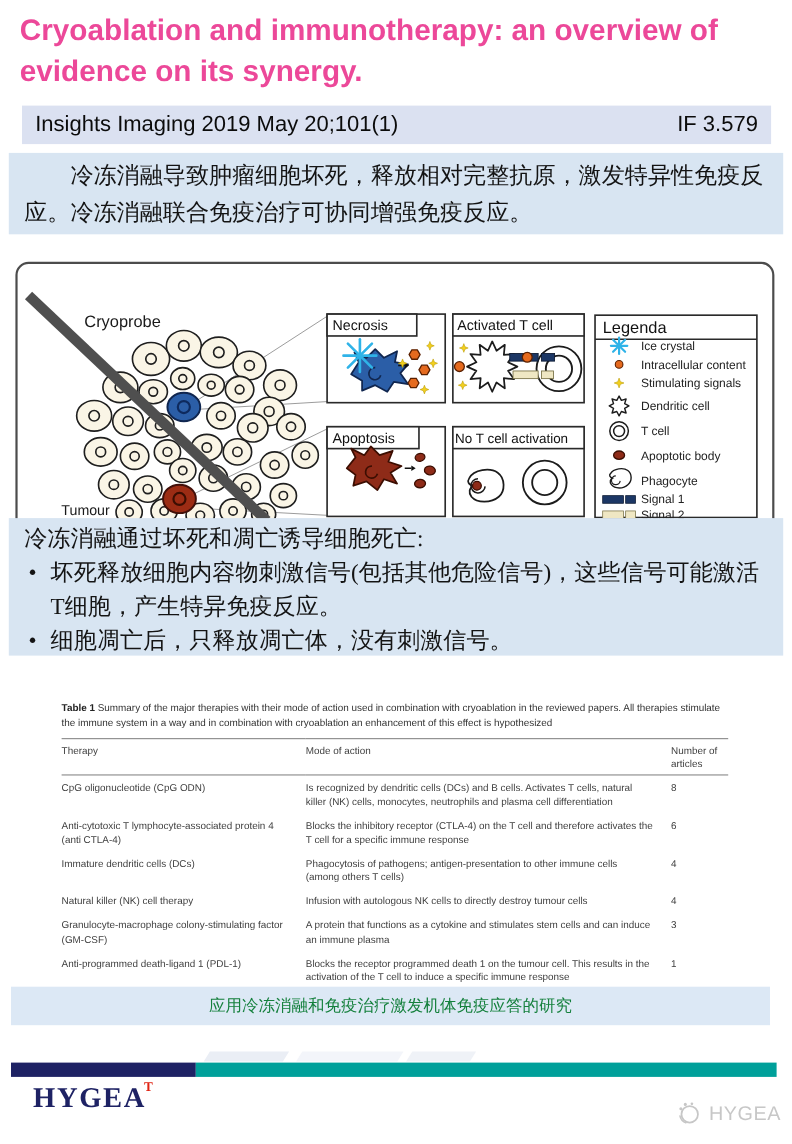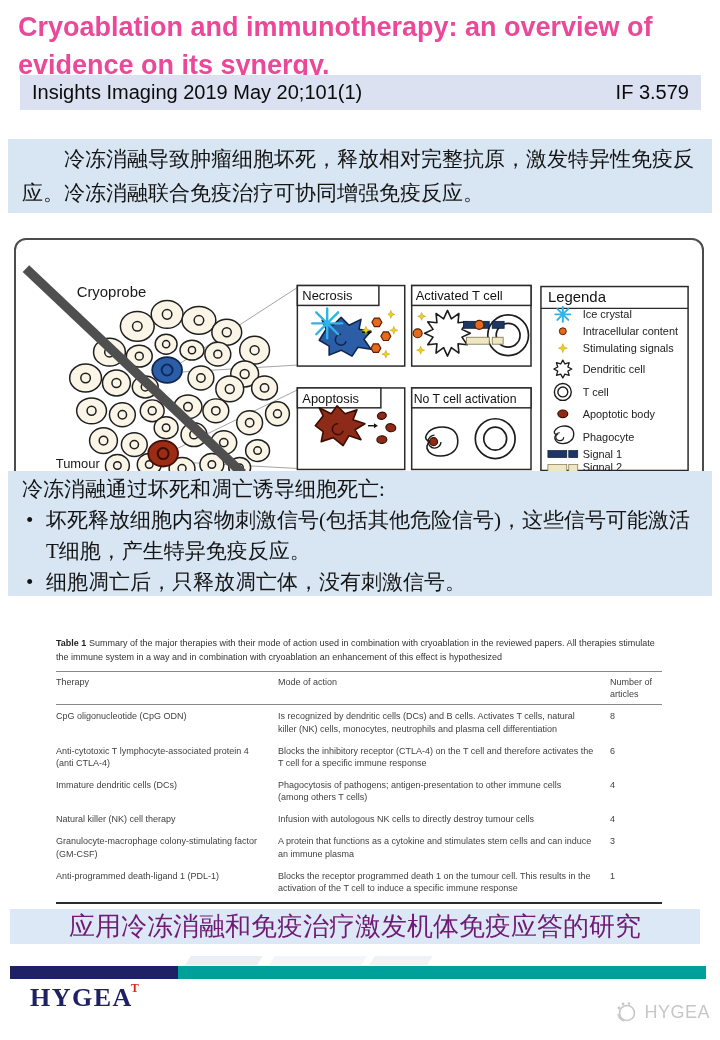--- a/index.html
+++ b/index.html
@@ -2,21 +2,21 @@
 <html><head>
 <meta charset="utf-8">
 <style>
   html,body{margin:0;padding:0;background:#ffffff;}
   #page{position:relative;width:720px;height:1040px;background:#ffffff;overflow:hidden;
         font-family:"Liberation Sans",sans-serif;color:#111;}
   
   .slide-title{position:absolute;top:8px;left:18px;width:688px;
         font-size:27px;font-weight:700;line-height:1.42;letter-spacing:0;color:#ec4899;}
   
-  .journal-bar{position:absolute;top:75px;left:20px;width:681px;height:35px;background:#dbe1f1;
+  .journal-bar{position:absolute;top:96px;left:20px;width:681px;height:35px;background:#dbe1f1;
         display:flex;align-items:center;justify-content:space-between;padding:0 12px;box-sizing:border-box;
         font-size:20px;color:#0b0b0b;}
   
   .cn-box{position:absolute;left:8px;width:704px;background:#d8e5f2;box-sizing:border-box;
         font-family:"Liberation Serif",serif;font-size:21px;color:#141414;}
   .box1{top:139px;height:74px;padding:3px 14px;}
   .box1 p{margin:0;text-indent:2em;line-height:34px;}
   .box2{top:471px;height:125px;padding:3px 14px;}
   .box2 .head{line-height:31px;}
   .box2 .bullet{position:relative;padding-left:24px;line-height:31px;}
@@ -33,21 +33,21 @@
   table.therapies th{font-weight:400;text-align:left;vertical-align:top;padding:5px 0 4px 0;
         border-bottom:1px solid #888;line-height:1.3;}
   table.therapies td{vertical-align:top;padding:5px 0;line-height:1.35;}
   table.therapies .col-therapy{width:208px;padding-right:14px;}
   table.therapies .col-mode{width:auto;padding-right:16px;}
   table.therapies .col-n{width:52px;}
   table.therapies tbody tr:last-child td{border-bottom:2px solid #2b2b2b;padding-bottom:8px;}
   
   .bottom-bar{position:absolute;top:897px;left:10px;width:690px;height:35px;background:#dce8f5;
         display:flex;align-items:center;justify-content:center;
-        font-family:"Liberation Serif",serif;font-size:26px;color:#701a75;margin-top:12px;}
+        font-family:"Liberation Serif",serif;font-size:15px;color:#15803d;}
   
   .decor{position:absolute;top:956px;height:9px;background:#eef1f6;transform:skewX(-32deg);}
   .d1{left:188px;width:72px;background:#eaeef5;}
   .d2{left:272px;width:92px;background:#f3f5fa;}
   .d3{left:372px;width:58px;background:#eff2f7;}
   .footer-bar{position:absolute;top:966px;left:10px;width:696px;height:13px;display:flex;}
   .footer-bar .navy{width:168px;height:100%;background:#1e2264;}
   .footer-bar .teal{flex:1;height:100%;background:#00a09a;}
   .logo{position:absolute;top:983px;left:30px;font-family:"Liberation Serif",serif;font-weight:700;
         font-size:26px;letter-spacing:1.5px;color:#1e2264;}

